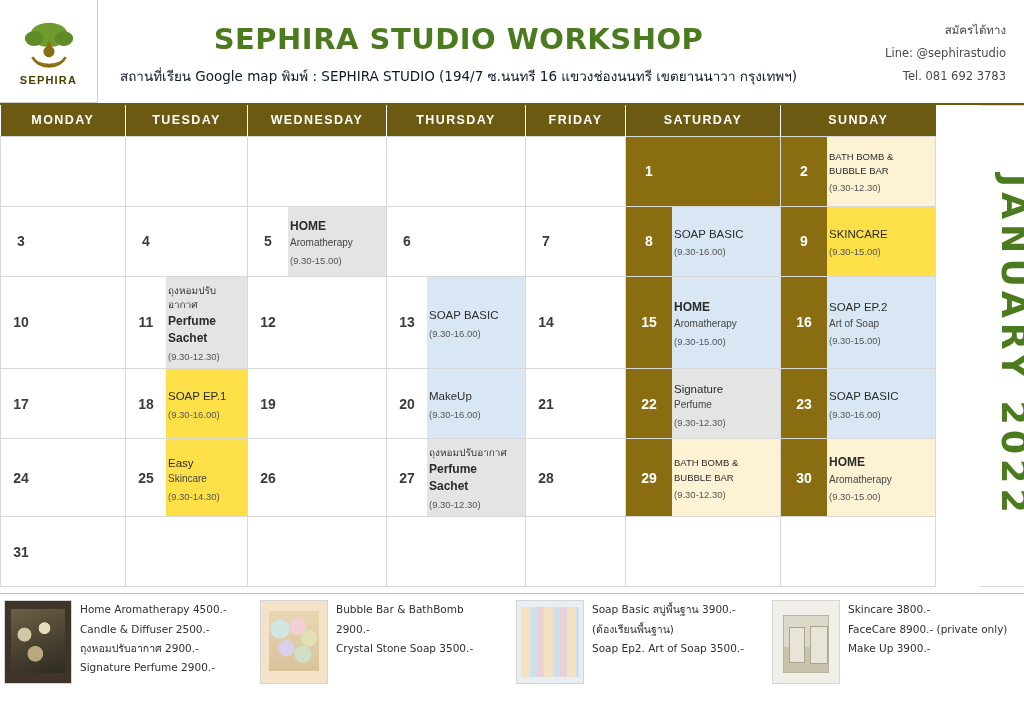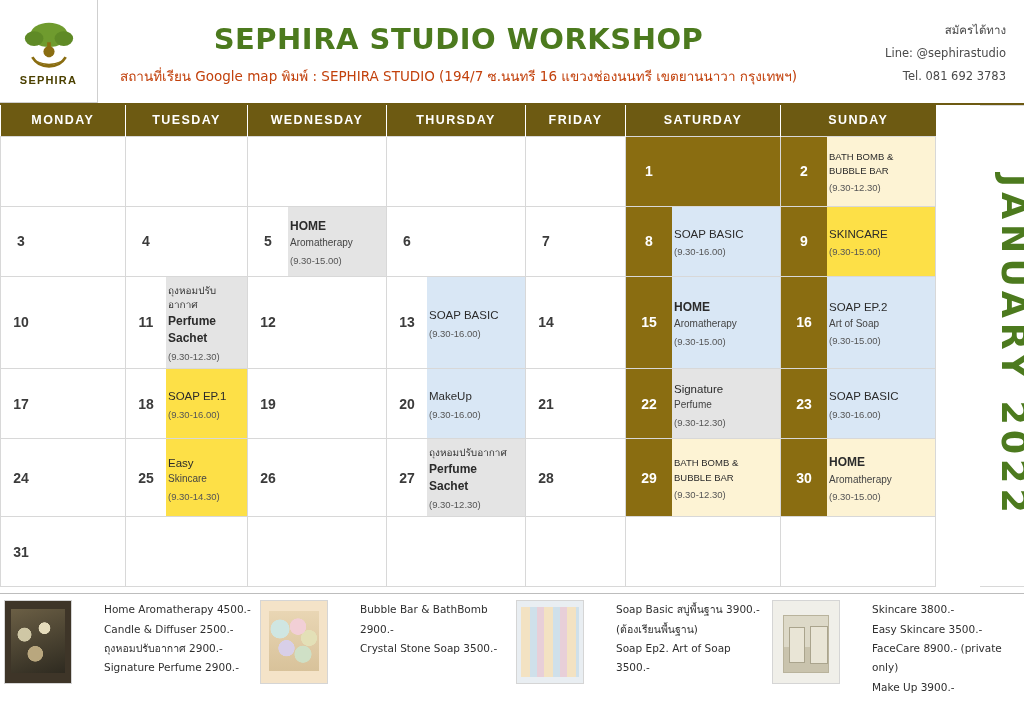--- a/index.html
+++ b/index.html
@@ -35,21 +35,21 @@
   .title-box {
     flex:1; display:flex; flex-direction:column;
     align-items:center; justify-content:center; padding-top:6px;
   }
   .main-title {
     font-size:29px; font-weight:bold; letter-spacing:0.5px;
     color:#4c7a1e;
     font-family:"DejaVu Sans", sans-serif;
   }
   .sub-title {
-    margin-top:9px; font-size:13.5px; color:#c2410c;
+    margin-top:9px; font-size:13.5px; color:#0f172a;
     font-family:"DejaVu Sans", sans-serif;
   }
   .contact-box {
     width:205px; min-width:205px;
     display:flex; flex-direction:column;
     align-items:flex-end; justify-content:center;
     padding-right:18px; padding-top:4px;
     font-size:11.5px; color:#4a4a4a; line-height:2.0;
     font-family:"DejaVu Sans", sans-serif;
   }
@@ -118,21 +118,21 @@
     font-family:"DejaVu Sans", sans-serif;
   }
 
   
   .footer {
     display:flex; margin-top:6px;
     border-top:1px solid #bdbdbd;
     padding-top:6px;
     height:120px;
   }
-  .fcol { display:flex; flex:1; padding:0 4px;gap:24px; }
+  .fcol { display:flex; flex:1; padding:0 4px; }
   .fthumb {
     width:68px; height:84px; min-width:68px;
     border:1px solid #d5d5d5; overflow:hidden;
     position:relative;
   }
   .ftext {
     padding-left:8px; font-size:10.5px; line-height:1.85; color:#2f2f2f;
     font-family:"DejaVu Sans", sans-serif;
   }
 
@@ -579,20 +579,19 @@
       <div class="ftext">
         <div>Soap Basic สบู่พื้นฐาน 3900.-</div>
         <div>(ต้องเรียนพื้นฐาน)</div>
         <div>Soap Ep2. Art of Soap 3500.-</div>
       </div>
     </div>
     <div class="fcol">
       <div class="fthumb th4"></div>
       <div class="ftext">
         <div>Skincare 3800.-</div>
-        <div>Easy Skincare 3500.-</div>
         <div>FaceCare 8900.- (private only)</div>
         <div>Make Up 3900.-</div>
       </div>
     </div>
   </div>
 
 </div>
 
 </body></html>

